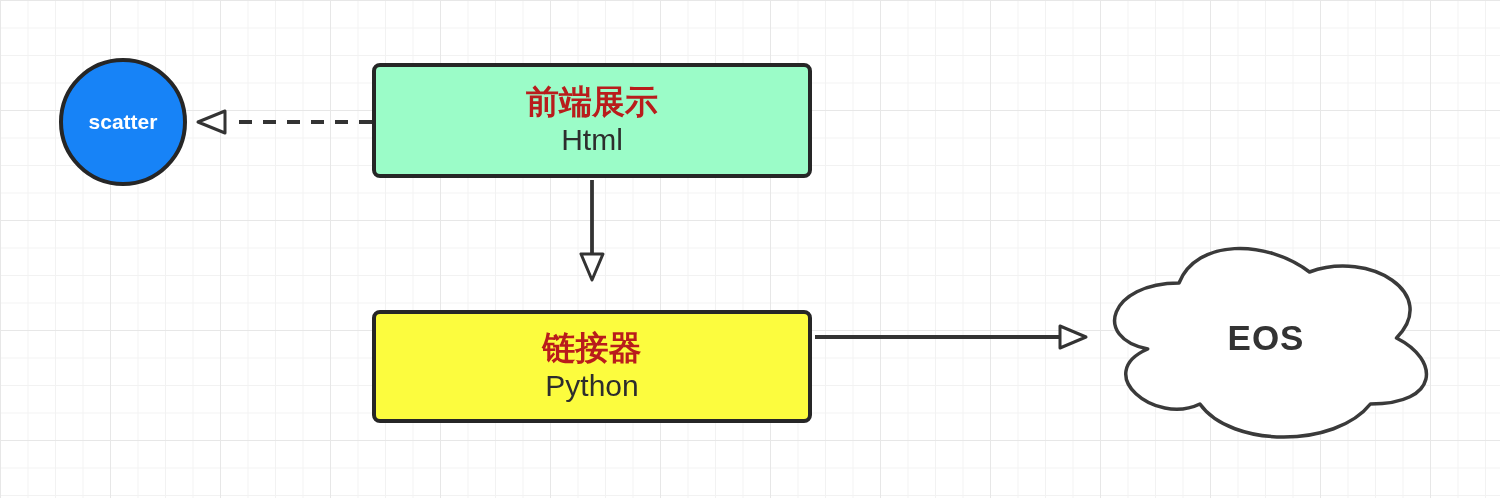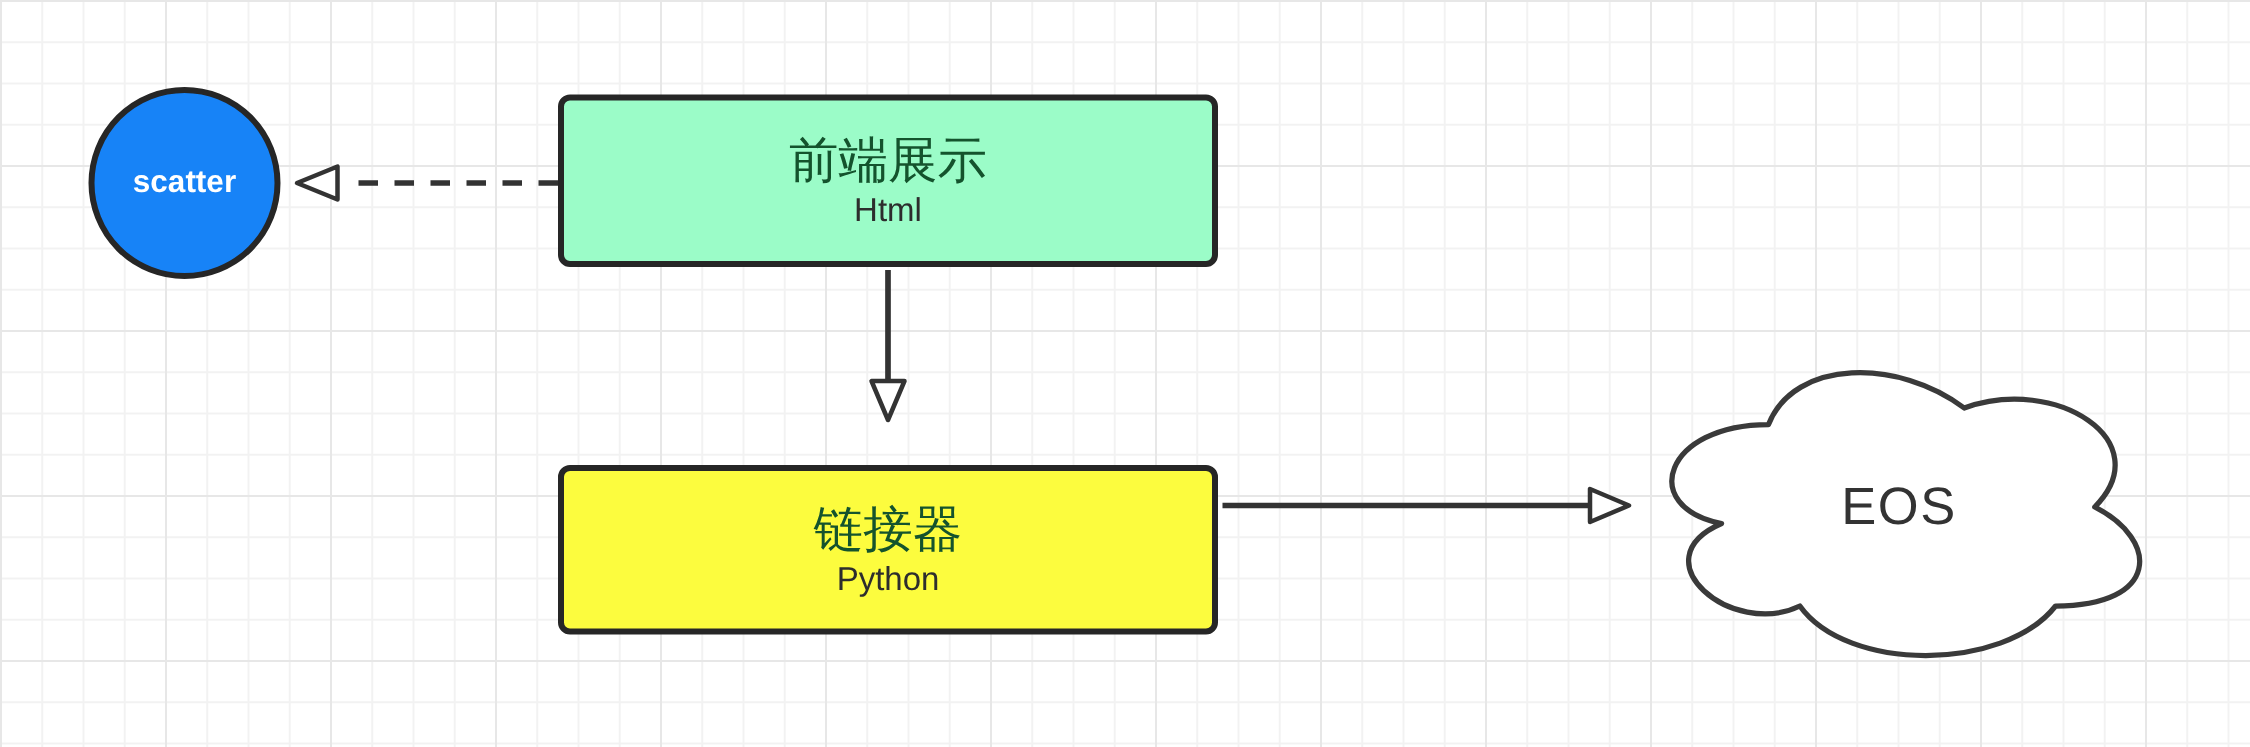--- a/index.html
+++ b/index.html
@@ -35,26 +35,26 @@
     box-sizing: border-box;
     text-align: center;
   }
   .rect-node {
     width: 440px;
     border: 4px solid #262626;
     border-radius: 8px;
   }
   .rect-node .title {
     font-size: 33px;
-    font-weight: 400;
-    color: #14532d;
+    font-weight: 700;
+    color: #b91c1c;
     line-height: 1.15;
   }
   .rect-node .subtitle {
-    font-size: 22px;
+    font-size: 30px;
     font-weight: 400;
     color: #2d2d2d;
     line-height: 1.2;
     margin-top: 1px;
   }
   .circle-node {
     left: 59px;
     top: 58px;
     width: 128px;
     height: 128px;
@@ -69,21 +69,21 @@
   .cloud-label {
     position: absolute;
     left: 1092px;
     top: 228px;
     width: 348px;
     height: 220px;
     display: flex;
     align-items: center;
     justify-content: center;
     font-size: 35px;
-    font-weight: 400;
+    font-weight: 700;
     color: #333333;
     letter-spacing: 1px;
   }
 </style>
 </head>
 <body>
 
 <div class="canvas">
 
   <svg class="edge-layer" viewBox="0 0 1500 498">

